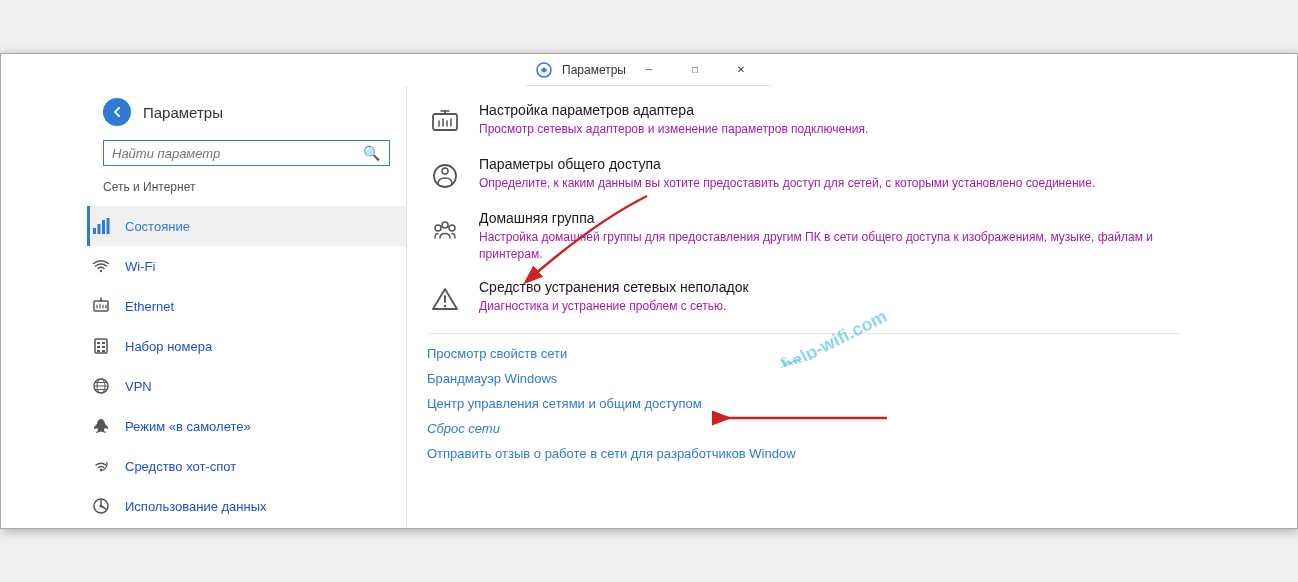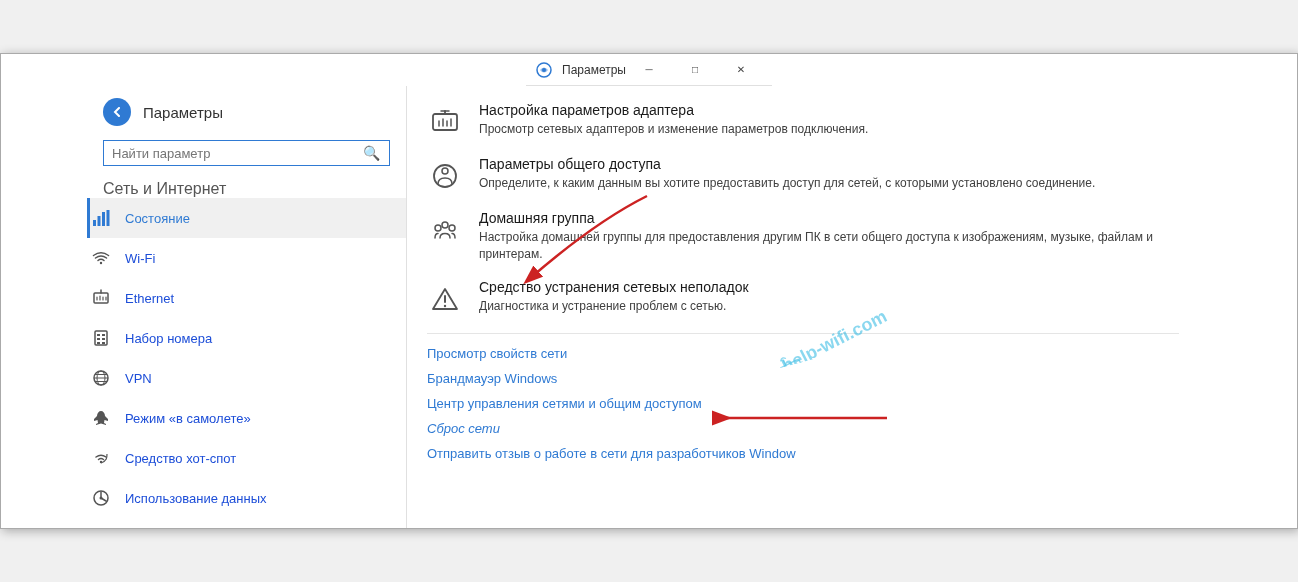--- a/index.html
+++ b/index.html
@@ -105,29 +105,30 @@
       border: 1.5px solid #2f7ad3;
       padding: 4px 8px;
     }
     .search-input {
       border: none;
       outline: none;
       flex: 1;
       font-size: 13px;
       color: #1d4ed8;
       font-family: 'Segoe UI', Arial, sans-serif;
+      font-style: italic;
     }
     .search-icon-btn {
       color: #888;
       font-size: 14px;
       cursor: pointer;
     }
     .section-label {
-      padding: 4px 16px 0 16px;
-      font-size: 16px;
+      padding: 4px 16px 12px 16px;
+      font-size: 12px;
       color: #555;
     }
     .nav-item {
       display: flex;
       align-items: center;
       padding: 10px 4px;
       cursor: pointer;
       gap: 14px;
       position: relative;
     }
@@ -180,21 +181,21 @@
       margin-top: 2px;
     }
     .settings-item-text {}
     .settings-item-title {
       font-size: 14px;
       color: #1a1a1a;
       margin-bottom: 3px;
     }
     .settings-item-desc {
       font-size: 12px;
-      color: #404040;
+      color: #a21caf;
       line-height: 1.4;
       max-width: 700px;
     }
     .link-item {
       font-size: 13px;
       color: #2f7ad3;
       cursor: pointer;
       margin-bottom: 10px;
       display: block;
     }

